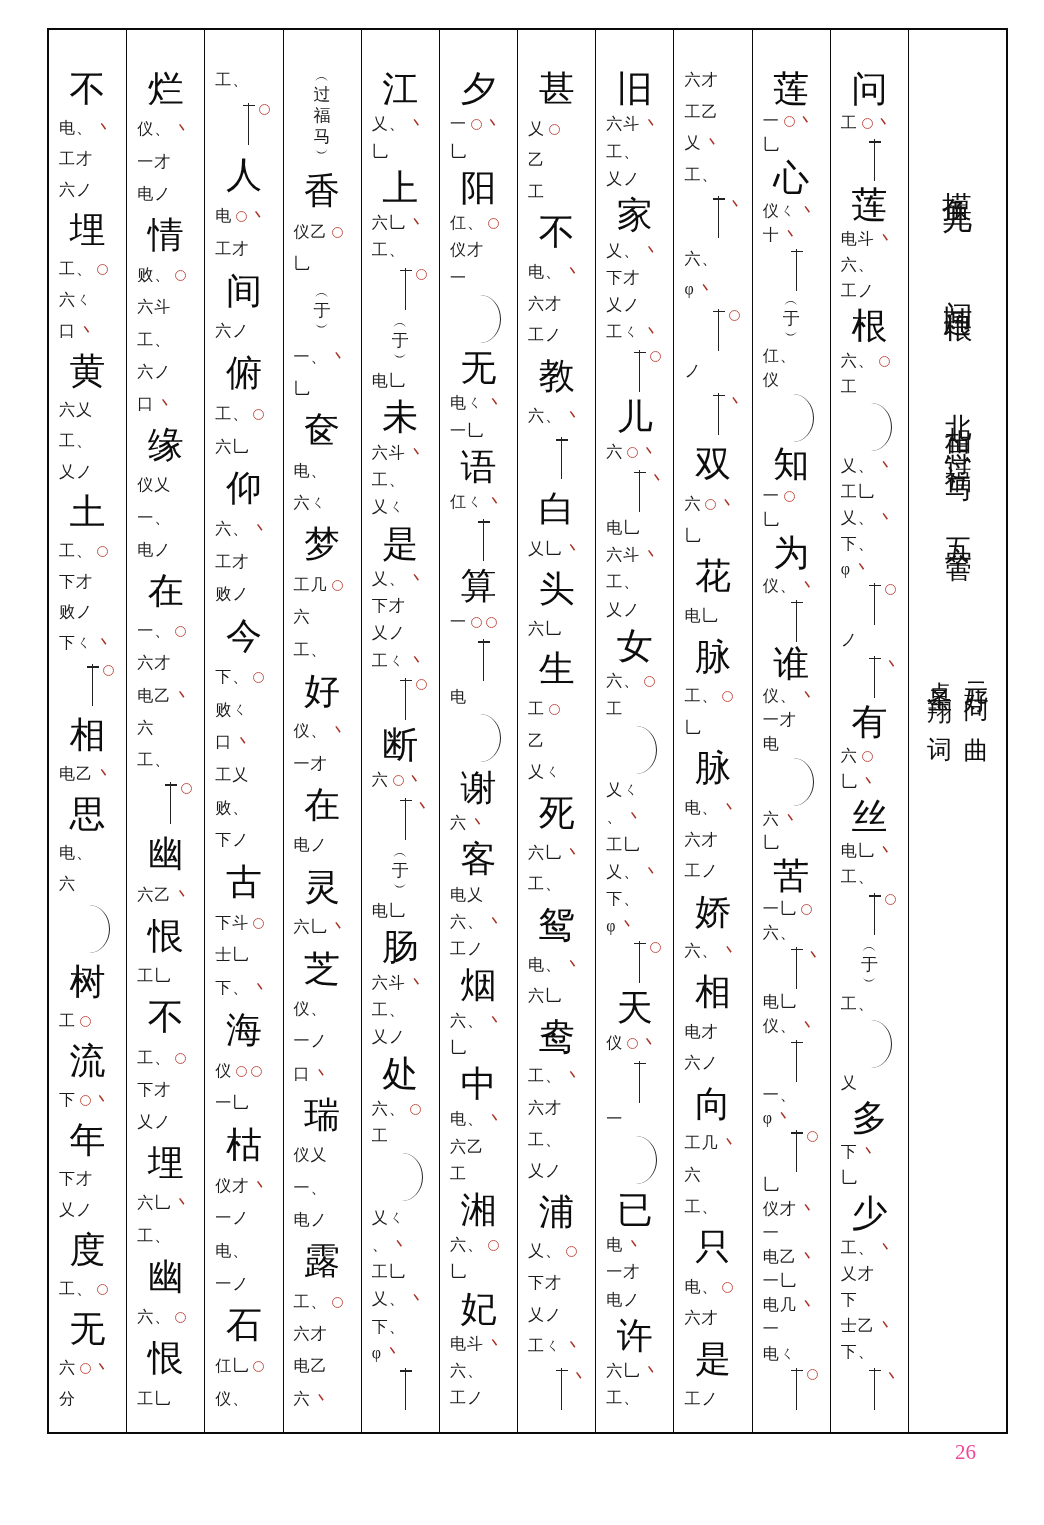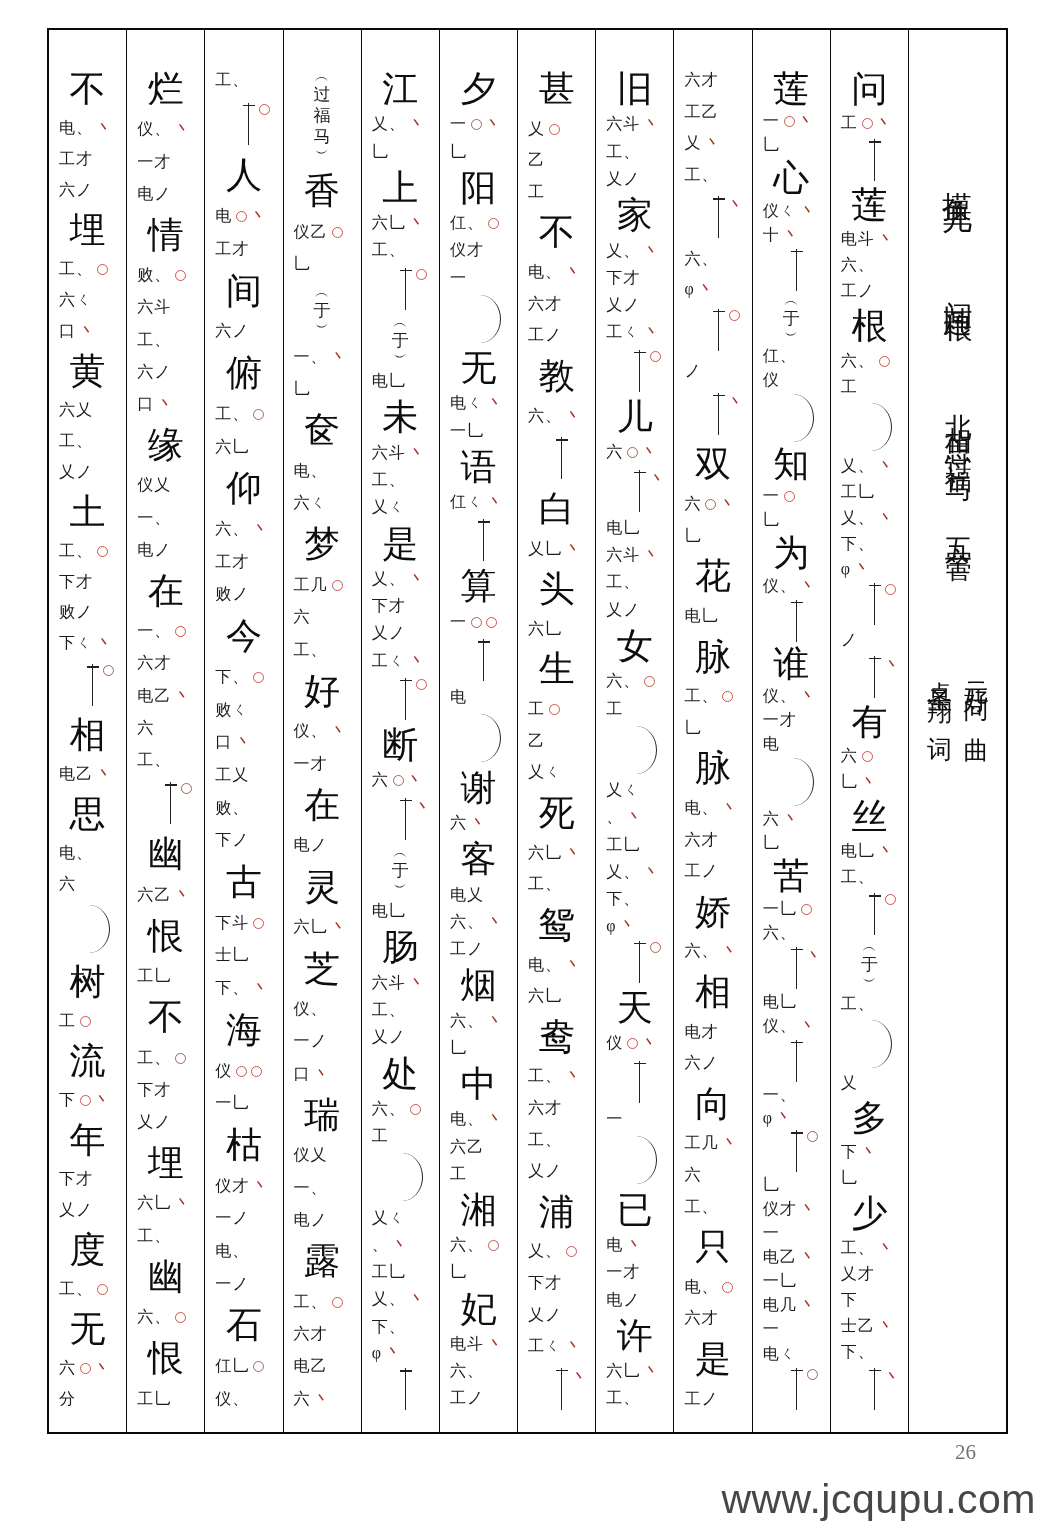--- a/index.html
+++ b/index.html
@@ -31,21 +31,21 @@
   .stem{position:relative;align-self:center;margin-left:10px;height:42px;width:0;
     border-left:1.5px solid #222;flex:0 0 auto;}
   .stem::before{content:"";position:absolute;top:2px;left:-6px;width:12px;height:1.5px;background:#222;}
   .sm{position:absolute;left:6px;top:1px;display:flex;align-items:center;}
   .arc{align-self:flex-end;margin-right:16px;width:20px;height:48px;flex:0 0 auto;
     border-right:1.5px solid #222;border-radius:0 100% 100% 0 / 0 50% 50% 0;}
   .paren{display:flex;flex-direction:column;align-items:center;font-size:14px;color:#1c1c1c;flex:0 0 auto;}
   .pch{display:block;line-height:1;}
   .pch.big{font-size:17px;margin:2px 0;}
   
-  .pagenum{position:absolute;left:955px;top:1440px;font-size:21px;color:#737373;}
+  .pagenum{position:absolute;left:955px;top:1440px;font-size:21px;color:#ec4899;}
   .watermark{position:absolute;right:8px;bottom:2px;font-size:41px;color:#474747;
     font-family:"Liberation Sans","DejaVu Sans",sans-serif;letter-spacing:0.5px;}
 </style>
 </head>
 <body>
 
 <div class="canvas">
   <div class="frame">
 
     <div class="tcol">
@@ -1281,14 +1281,13 @@
           </div>
           <div class="nota">
             <span class="nb">分</span>
           </div>
         </div>
       </div>
 
   </div>
 
   <div class="pagenum">26</div>
-  <div class="watermark">www.jcqupu.com</div>
 </div>
 
 </body></html>

